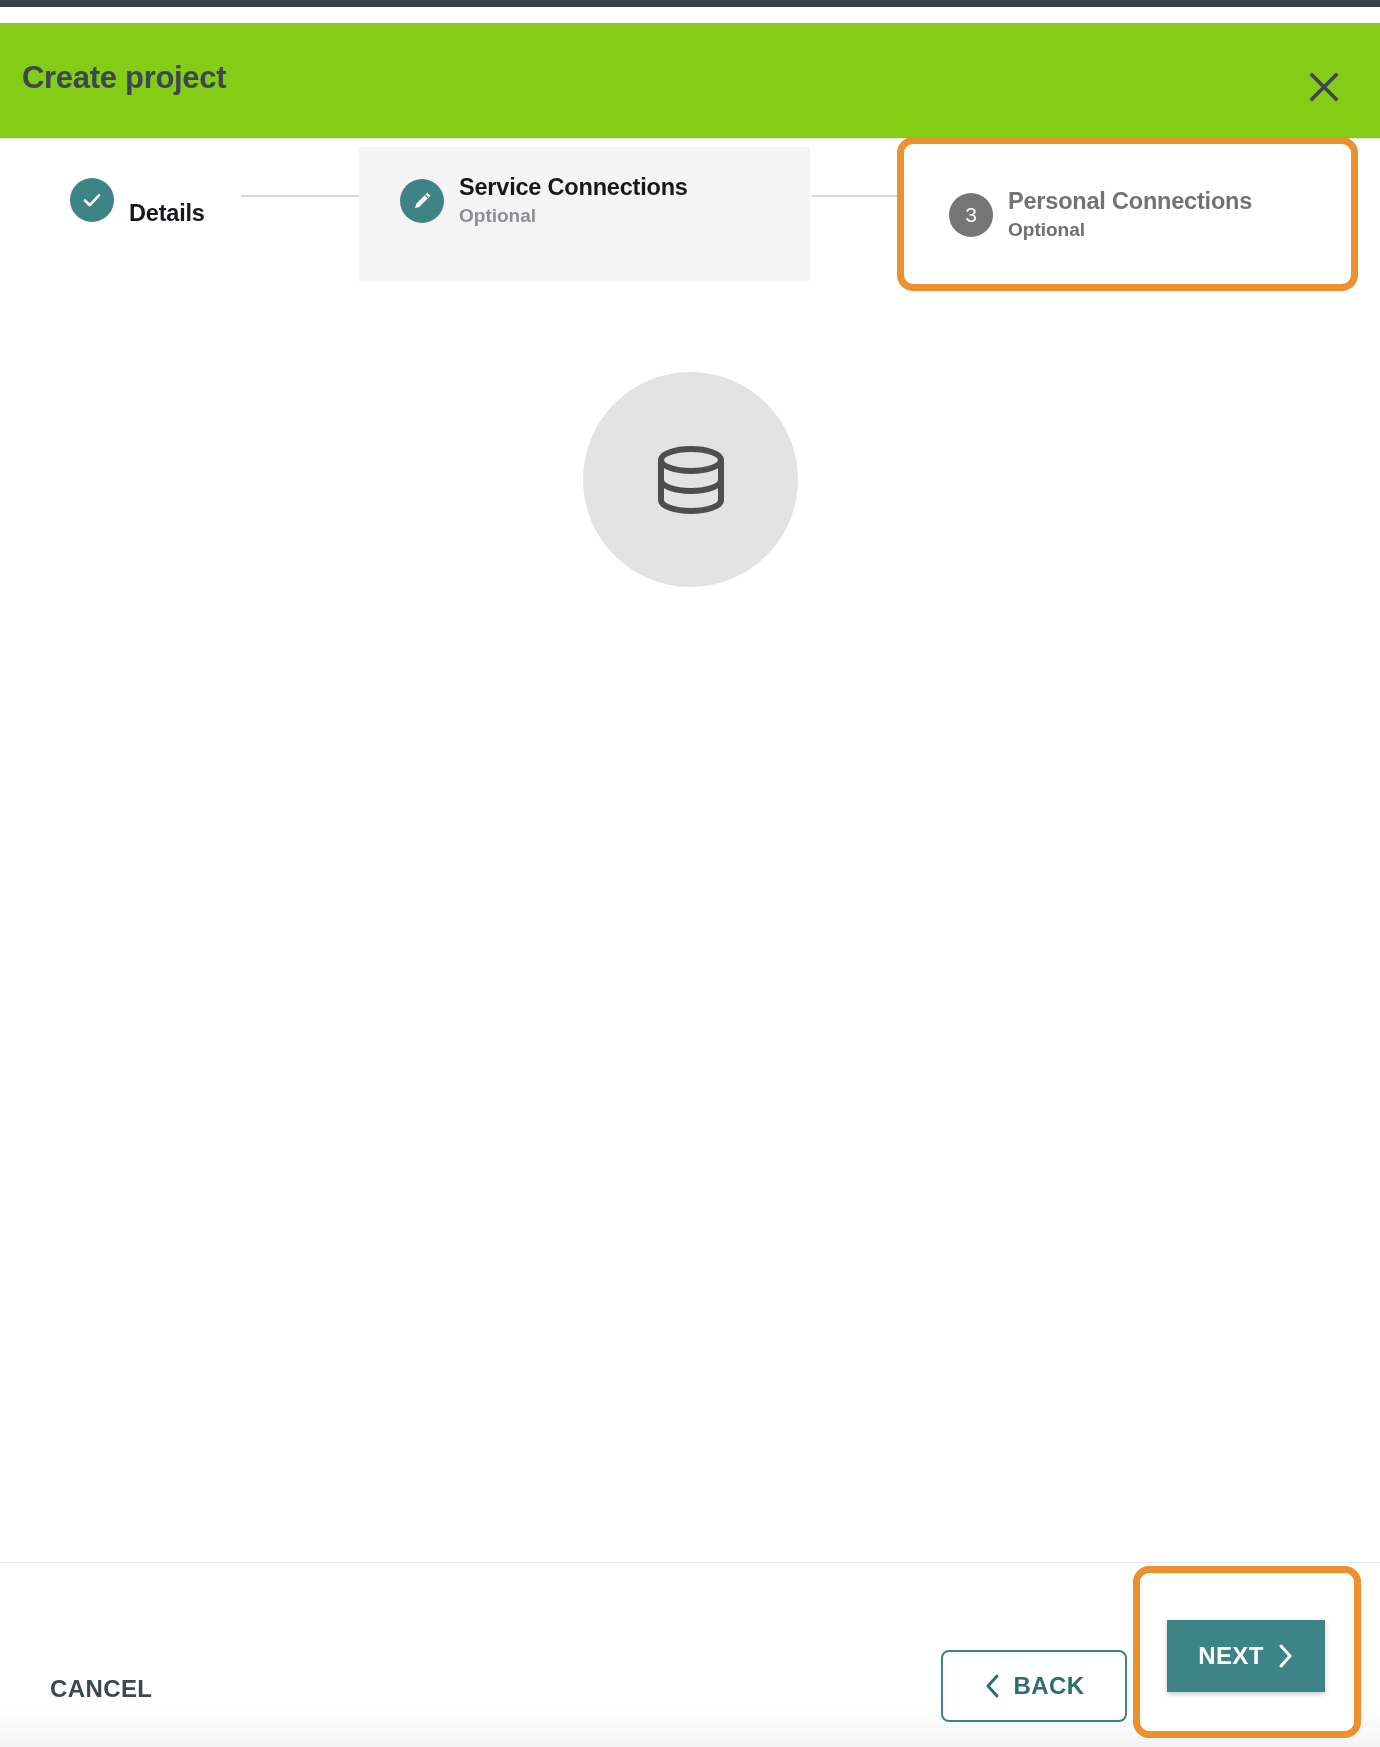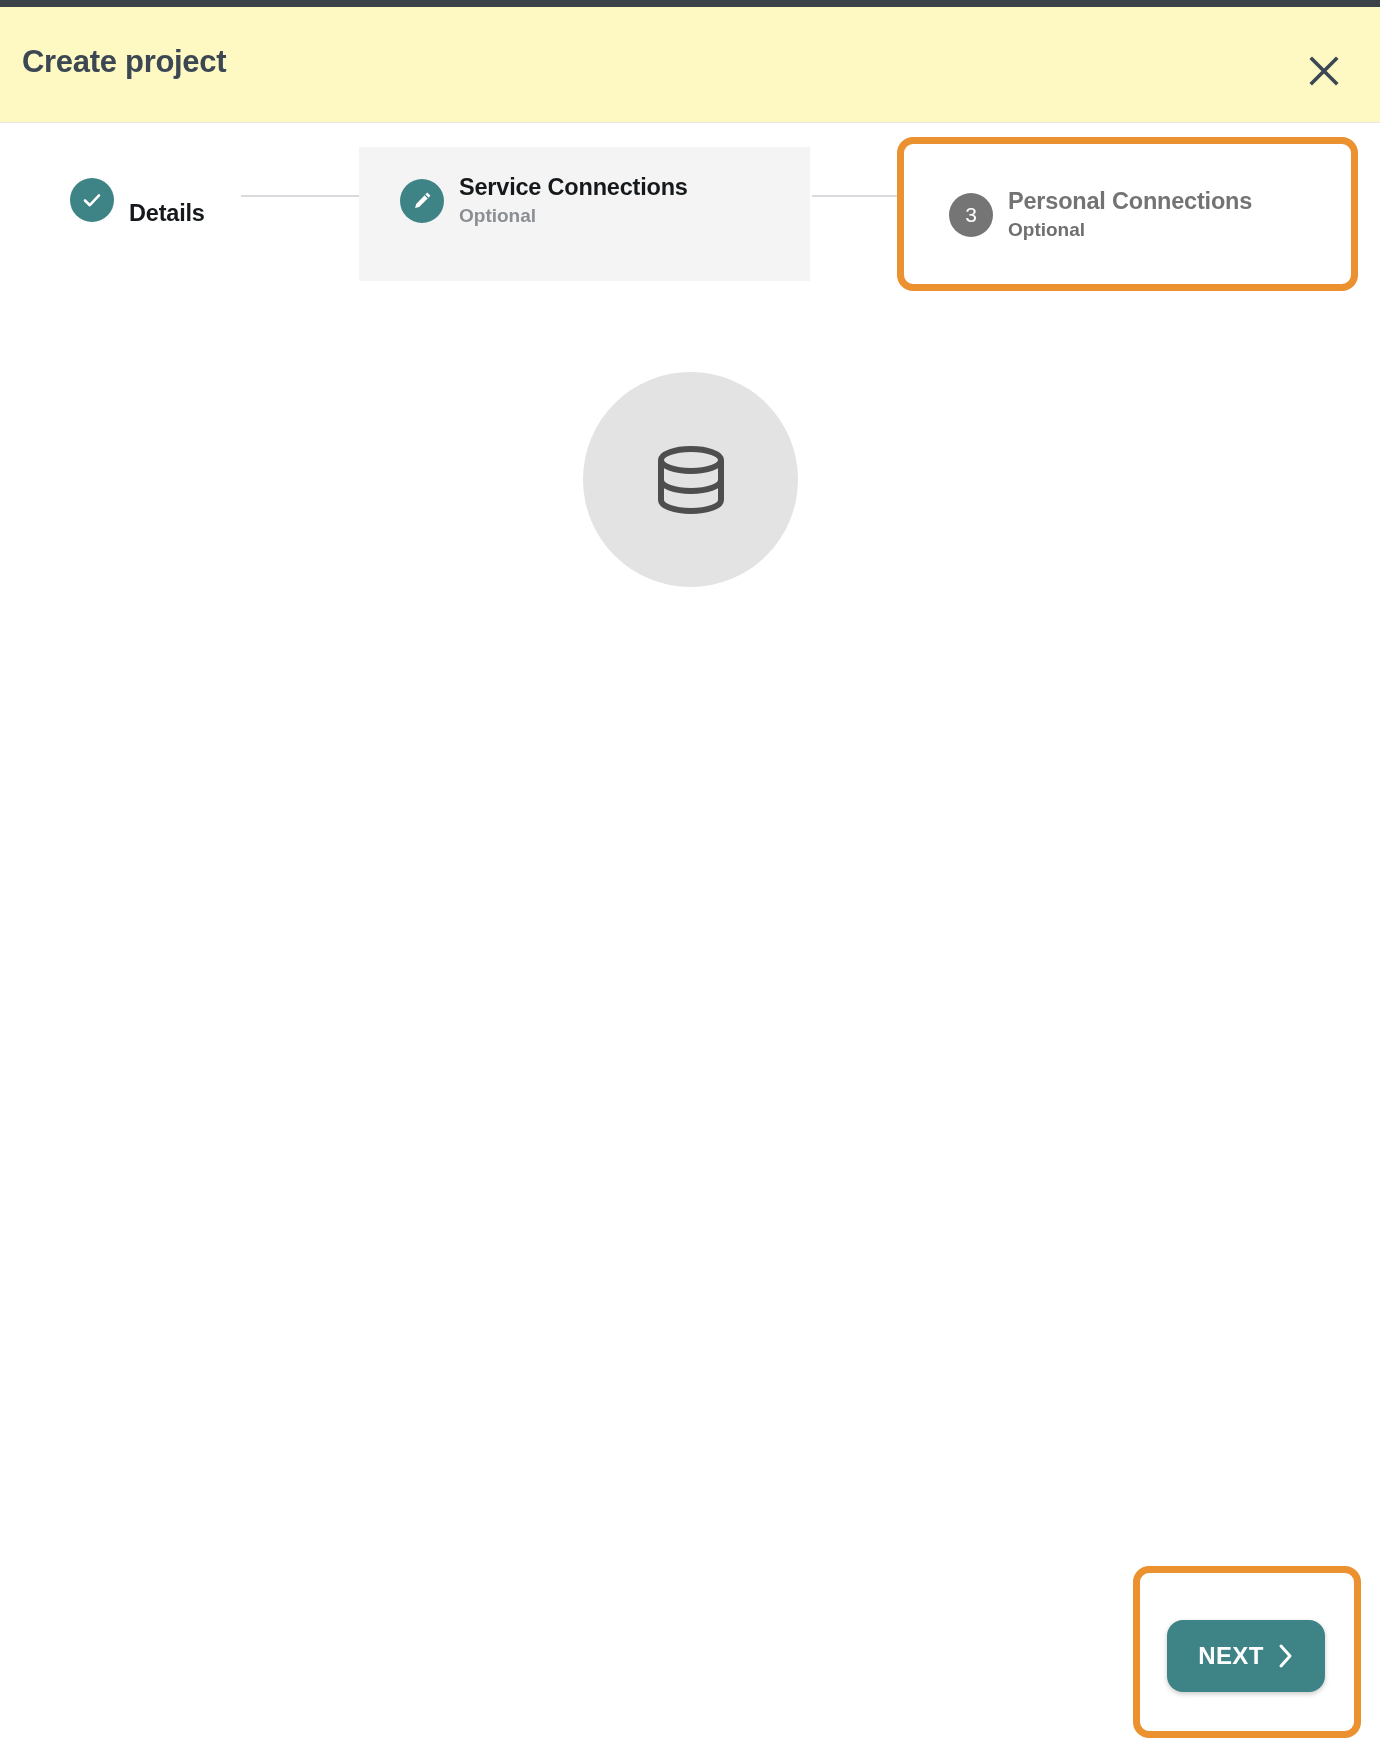--- a/index.html
+++ b/index.html
@@ -14,23 +14,23 @@
   .app { position: relative; width: 1380px; height: 1747px; background:#ffffff; }
 
   
   .top-strip {
     position: absolute; top: 0; left: 0; width: 1380px; height: 7px;
     background: #3b4248;
   }
 
   
   .dialog-header {
-    position: absolute; top: 7px; left: 0; width: 1380px; height: 116px;
+    position: absolute; top: 23px; left: 0; width: 1380px; height: 116px;
     border-bottom: 1px solid #e4e6e8;
-    background: #fef9c3;
+    background: #84cc16;
     padding-left: 11px;
   }
   .dialog-title {
     position: absolute; left: 22px; top: 37px;
     font-size: 31px; font-weight: bold; letter-spacing: -0.3px;
     color: #3b4753;
   }
   .close-btn {
     position: absolute; right: 30px; top: 38px;
     width: 52px; height: 52px;
@@ -154,21 +154,21 @@
   #next-highlight {
     position: absolute; left: 1133px; top: 1566px;
     width: 228px; height: 172px;
     border: 7px solid #ec912f; border-radius: 16px;
     background: #ffffff;
   }
   .next-btn {
     position: absolute; left: 1167px; top: 1620px;
     width: 158px; height: 72px;
     background: #3e8386;
-    border: none; border-radius: 16px;
+    border: none; border-radius: 0;
     color: #ffffff;
     font-family: "Liberation Sans", sans-serif;
     font-size: 24px; font-weight: bold; letter-spacing: 0.4px;
     display: flex; align-items: center; justify-content: center; gap: 13px;
     box-shadow: 0 2px 5px rgba(0,0,0,0.22);
     cursor: pointer;
   }
   .chev { display:block; }
 </style>
 </head>
@@ -238,20 +238,32 @@
       <svg width="96" height="96" viewBox="0 0 96 96" aria-hidden="true">
         <g stroke="#4e4e4e" stroke-width="6" fill="none">
           <ellipse cx="48" cy="28" rx="30" ry="11"></ellipse>
           <path d="M18 28 V 68 C 18 74.1 31.4 79 48 79 C 64.6 79 78 74.1 78 68 V 28"></path>
           <path d="M18 48 C 18 54.1 31.4 59 48 59 C 64.6 59 78 54.1 78 48"></path>
         </g>
       </svg>
     </div>
   </div>
 
+  <div class="footer">
+    <div class="footer-fade"></div>
+    <button class="cancel-btn">CANCEL</button>
+    <button class="back-btn">
+      <span>
+        <svg class="chev" width="17" height="26" viewBox="0 0 17 26" aria-hidden="true">
+          <path d="M13 3 L4 13 L13 23" stroke="#2c6d70" stroke-width="3" fill="none" stroke-linecap="round" stroke-linejoin="round"></path>
+        </svg>
+      </span>
+      <span>BACK</span>
+    </button>
+  </div>
 
   <div id="next-highlight"></div>
   <button class="next-btn">
     <span>NEXT</span>
     <span>
       <svg class="chev" width="17" height="26" viewBox="0 0 17 26" aria-hidden="true">
         <path d="M4 3 L13 13 L4 23" stroke="#ffffff" stroke-width="3" fill="none" stroke-linecap="round" stroke-linejoin="round"></path>
       </svg>
     </span>
   </button>

